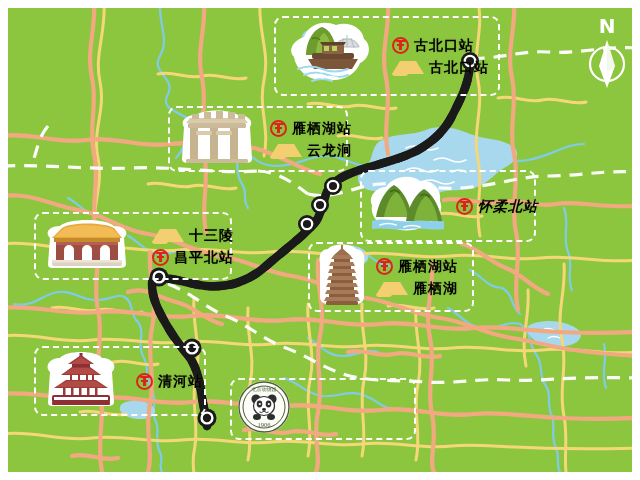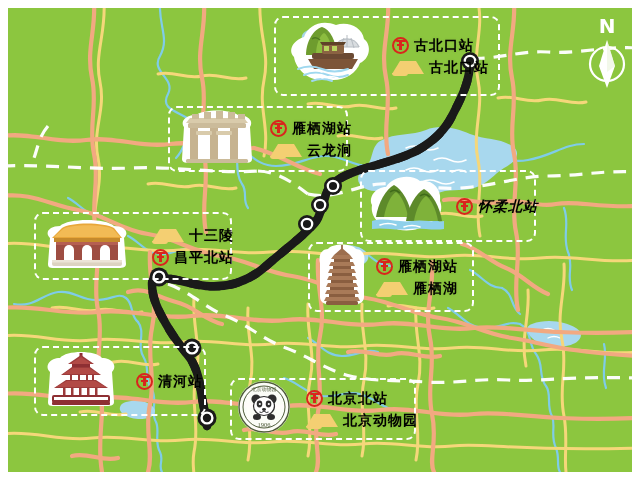--- a/index.html
+++ b/index.html
@@ -556,32 +556,17 @@
             <circle cx="32.8" cy="25" r="1.1" fill="#ffffff"></circle>
             <ellipse cx="28" cy="30.5" rx="2" ry="1.4" fill="#2e2e2e"></ellipse>
             <path d="M28,32 q-2.5,2.5 -4.5,1" stroke="#2e2e2e" stroke-width="1" fill="none"></path>
             <path d="M28,32 q2.5,2.5 4.5,1" stroke="#2e2e2e" stroke-width="1" fill="none"></path>
             <ellipse cx="21" cy="38" rx="4" ry="3" fill="#2e2e2e"></ellipse>
             <ellipse cx="35" cy="38" rx="4" ry="3" fill="#2e2e2e"></ellipse>
             <text x="28" y="48" text-anchor="middle" font-size="6.5" fill="#4f5b3a" font-family="Liberation Serif, serif">1906</text>
             <text x="28" y="12" text-anchor="middle" font-size="5" fill="#4f5b3a" font-family="DejaVu Sans, sans-serif">北京动物园</text>
           </svg>
         </div>
-        <div class="labels" style="margin-left:14px;">
-          <div class="lbl-row">
-            <span class="cr-logo">
-              <span class="ring"></span>
-                <span class="bar b-top"></span>
-                <span class="bar b-stem"></span>
-                <span class="bar b-mid"></span>
-            </span>
-            <span class="lbl-text">北京北站</span>
-          </div>
-          <div class="lbl-row">
-            <span class="tri"></span>
-            <span class="lbl-text">北京动物园</span>
-          </div>
-        </div>
       </div>
     </div>
 
   </div>
 </div>
 
 </body></html>

